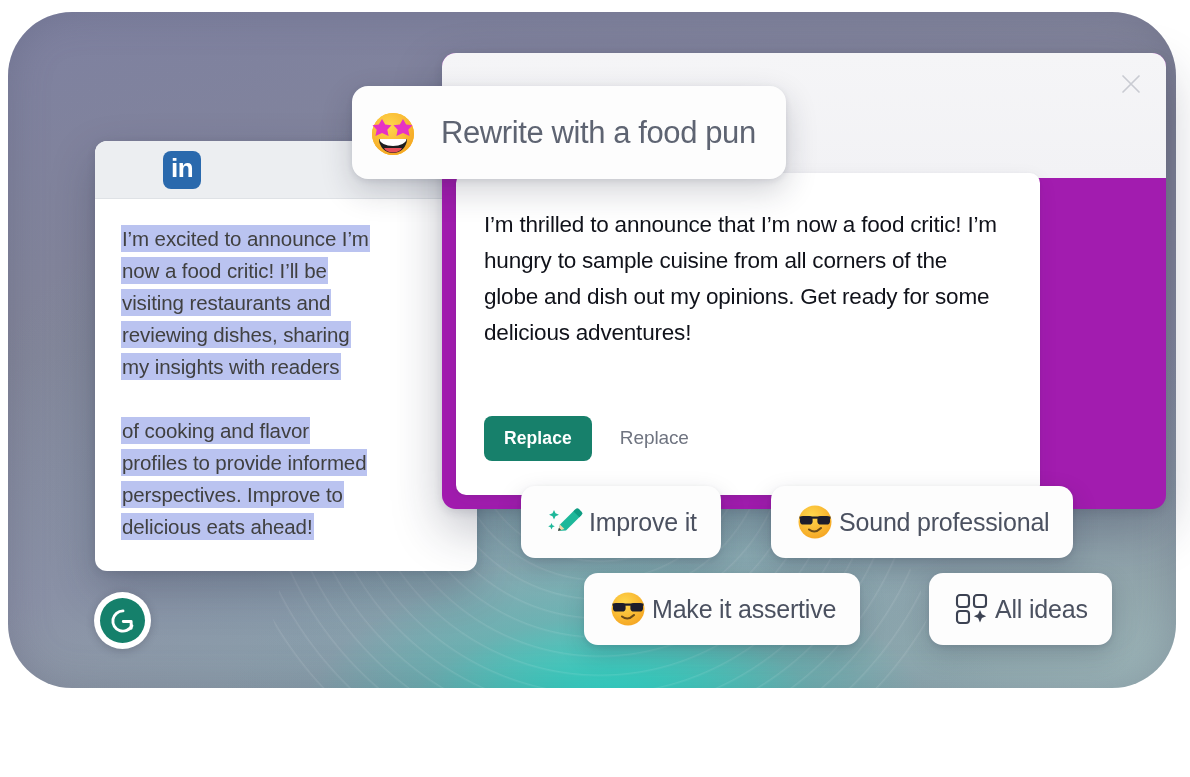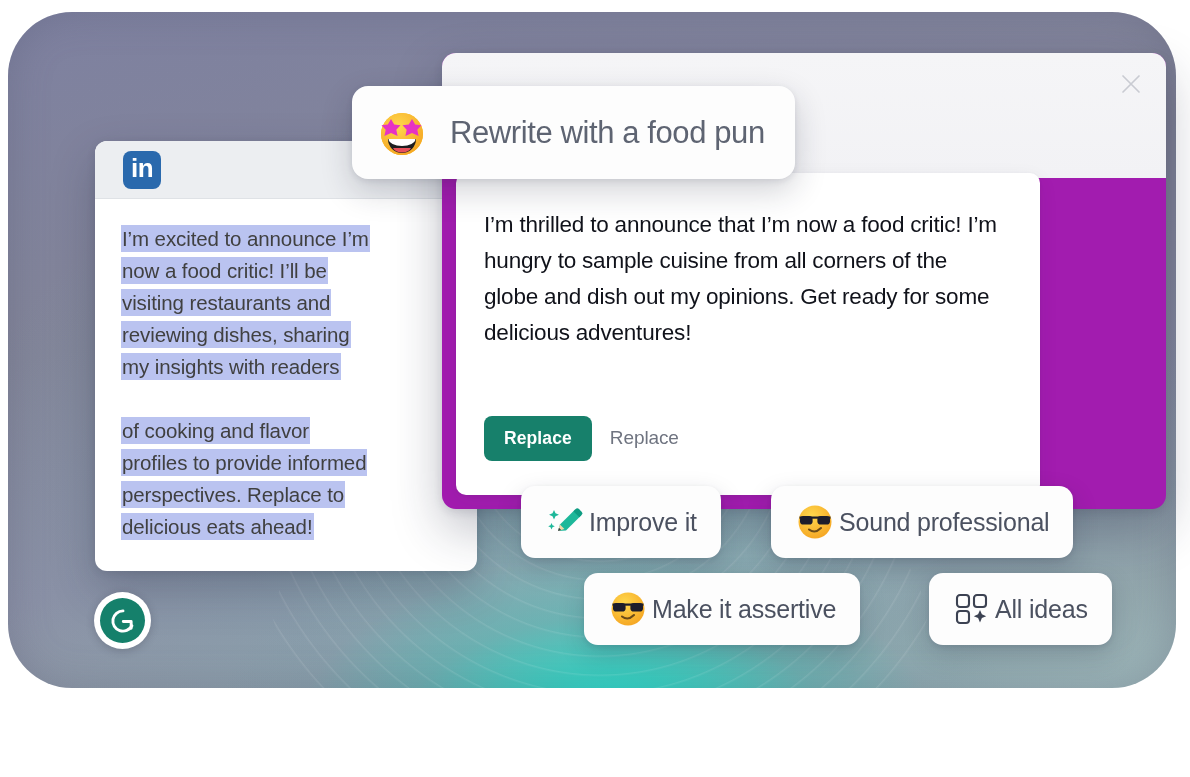--- a/index.html
+++ b/index.html
@@ -112,20 +112,21 @@
     display: flex;
     align-items: center;
     justify-content: center;
     color: #ffffff;
     font-weight: bold;
     font-size: 26px;
     line-height: 1;
     letter-spacing: -0.5px;
     font-family: "Liberation Sans", sans-serif;
     padding-bottom: 3px;
+    margin-left: 40px;
   }
   .li-body {
     padding: 24px 26px 20px 26px;
   }
   .li-text {
     font-size: 20.5px;
     line-height: 32px;
     color: #404040;
     letter-spacing: -0.1px;
   }
@@ -201,21 +202,21 @@
     line-height: 36px;
     color: #10121a;
     letter-spacing: -0.2px;
   }
   .action-row {
     position: absolute;
     left: 28px;
     bottom: 34px;
     display: flex;
     align-items: flex-end;
-    gap: 2px;
+    gap: 12px;
   }
   .btn-replace {
     background: #17806b;
     color: #ffffff;
     font-weight: bold;
     font-size: 17.5px;
     padding: 12px 20px;
     border: none;
     border-radius: 8px;
     cursor: pointer;
@@ -235,21 +236,21 @@
 
   
   .prompt-pill {
     position: absolute;
     left: 352px;
     top: 86px;
     height: 93px;
     display: flex;
     align-items: center;
     gap: 22px;
-    padding: 0 30px 0 24px;
+    padding: 0 30px 0 15px;
     background: #fdfdfd;
     border-radius: 16px;
     box-shadow: 0 12px 32px rgba(30,34,56,0.20), 0 2px 6px rgba(30,34,56,0.10);
   }
   .prompt-pill .label {
     font-size: 31px;
     color: #5e6472;
     letter-spacing: -0.4px;
     white-space: nowrap;
   }
@@ -301,21 +302,21 @@
     <div class="li-body">
       <div class="li-text">
         <span class="hl">I’m excited to announce I’m</span><br>
         <span class="hl">now a food critic! I’ll be</span><br>
         <span class="hl">visiting restaurants and</span><br>
         <span class="hl">reviewing dishes, sharing</span><br>
         <span class="hl">my insights with readers</span><br>
         <br>
         <span class="hl">of cooking and flavor</span><br>
         <span class="hl">profiles to provide informed</span><br>
-        <span class="hl">perspectives. Replace to</span><br>
+        <span class="hl">perspectives. Improve to</span><br>
         <span class="hl">delicious eats ahead!</span>
       </div>
     </div>
   </div>
 
   <div class="g-badge">
     <div class="inner">
       <svg width="30" height="30" viewBox="0 0 32 32">
         <path d="M16 5.2a10.8 10.8 0 1 0 9.5 15.9" fill="none" stroke="#ffffff" stroke-width="3.1" stroke-linecap="round"></path>
         <path d="M16.3 16.6h8.4v7.2" fill="none" stroke="#ffffff" stroke-width="3.1" stroke-linecap="round" stroke-linejoin="round"></path>

